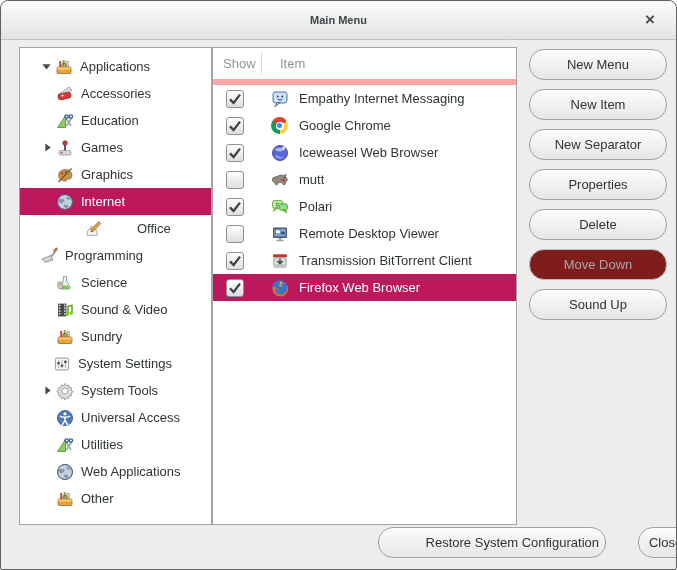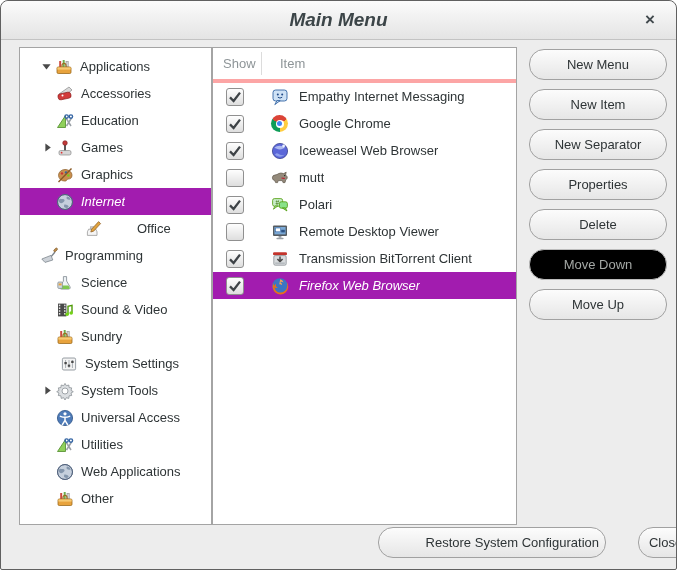--- a/index.html
+++ b/index.html
@@ -1,50 +1,50 @@
 <!DOCTYPE html>
 <html><head>
 <meta charset="utf-8">
 <style>
   html,body{margin:0;padding:0;background:#fff;font-family:"Liberation Sans",sans-serif;}
   .window{position:relative;width:677px;height:570px;box-sizing:border-box;
     background:#ededed;border:1px solid #606060;border-radius:8px 8px 2px 2px;overflow:hidden;}
   .titlebar{position:absolute;left:0;top:0;right:0;height:38px;
     background:linear-gradient(#fbfbfb,#e4e4e4);border-bottom:1px solid #c3c3c3;
     border-radius:7px 7px 0 0;display:flex;align-items:center;justify-content:center;}
-  .title{font-size:19px;font-weight:bold;color:#3c4548;font-style:italic;}
+  .title{font-size:11px;font-weight:bold;color:#3c4548;}
   .close-btn{position:absolute;right:14px;top:7px;width:24px;height:24px;display:flex;
     align-items:center;justify-content:center;font-size:17px;font-weight:bold;color:#41494d;cursor:default;}
   .panel{position:absolute;background:#fff;border:1px solid #a4a4a4;box-sizing:border-box;overflow:hidden;}
   #tree-panel{left:18px;top:46px;width:193px;height:478px;padding-top:5px;}
   #items-panel{left:211px;top:46px;width:305px;height:478px;}
-  .list-header{position:relative;height:31px;border-bottom:4px solid #fca5a5;display:flex;align-items:center;
+  .list-header{position:relative;height:31px;border-bottom:6px solid #fca5a5;display:flex;align-items:center;
     color:#8e9598;font-size:13px;}
   .col-show{padding-left:10px;width:38px;}
   .col-sep{position:absolute;left:48px;top:4px;bottom:4px;width:1px;background:#dcdcdc;}
   .col-item{padding-left:19px;}
   .trow,.irow{height:27px;display:flex;align-items:center;font-size:13px;color:#2e3436;white-space:nowrap;}
-  .trow.sel,.irow.sel{background:#a21caf;font-style:italic;}
+  .trow.sel,.irow.sel{background:#be185d;}
   .trow.sel .lbl,.irow.sel .lbl{color:#fff;}
   .expander{width:13px;height:11px;display:inline-flex;align-items:center;justify-content:center;flex:none;}
   .icon{width:21px;height:21px;display:inline-flex;align-items:center;justify-content:center;flex:none;}
   .icon svg{width:20px;height:20px;display:block;}
   .trow .icon{margin-right:6px;}
   .lbl{overflow:hidden;}
   .irow{padding-left:13px;}
   .irow .cb{margin-right:25px;}
   .irow .icon{margin-right:9px;}
   .cb{width:18px;height:18px;box-sizing:border-box;border:1px solid #909090;border-radius:3px;
     background:linear-gradient(#fefefe,#dedede);display:inline-flex;align-items:center;justify-content:center;flex:none;}
   .cb svg{width:14px;height:14px;}
   .side-buttons{position:absolute;left:528px;top:48px;width:138px;display:flex;flex-direction:column;gap:9px;}
   button.gtk{height:31px;box-sizing:border-box;border:1px solid #a1a1a1;border-radius:15px;
     background:linear-gradient(#fcfcfc,#e6e6e6);font-family:"Liberation Sans",sans-serif;
     font-size:13px;color:#2e3436;}
-  button.gtk:disabled{background:#000000;color:#a4a8a5;border-color:#bcbcbc;}
+  button.gtk:disabled{background:#7f1d1d;color:#a4a8a5;border-color:#bcbcbc;}
   #restore-btn{position:absolute;left:377px;top:526px;width:228px;text-align:right;}
   #close-btn-bottom{position:absolute;left:637px;top:526px;width:55px;}
   .chrome-icon{width:17px;height:17px;border-radius:50%;position:relative;
     background:conic-gradient(from -60deg,#db4437 0 120deg,#ffcd40 120deg 240deg,#0f9d58 240deg 360deg);}
   .chrome-icon .ring{position:absolute;left:4.5px;top:4.5px;width:8px;height:8px;border-radius:50%;background:#fff;}
   .chrome-icon .dot{position:absolute;left:6px;top:6px;width:5px;height:5px;border-radius:50%;background:#4285f4;}
 </style>
 </head>
 <body>
 
@@ -201,21 +201,21 @@
             <rect x="5.2" y="4" width="2" height="6" fill="#cc4a3f"></rect>
             <rect x="8.7" y="3" width="2" height="7" fill="#6fae4e"></rect>
             <rect x="12" y="4.5" width="2.2" height="5.5" fill="#d8d8d8" stroke="#8a8a8a" stroke-width="0.6"></rect>
             <path d="M8 10 v-1.6 a2 2 0 0 1 4 0 V10" fill="none" stroke="#9c6b1e" stroke-width="1.2"></path>
             <rect x="3" y="10" width="14" height="6.5" rx="1.2" fill="#e8a33d" stroke="#9c6b1e" stroke-width="0.8"></rect>
             <rect x="3.4" y="10.4" width="13.2" height="2.2" fill="#f6ca74"></rect>
           </svg>
         </span>
         <span class="lbl">Sundry</span>
       </div>
-      <div class="trow" style="padding-left: 25px;">
+      <div class="trow" style="padding-left: 18px;">
         <span class="expander"></span>
         <span class="icon">
           <svg viewBox="0 0 20 20">
             <rect x="3.4" y="4" width="13.2" height="12" rx="1.4" fill="#f4f4f4" stroke="#7e868e" stroke-width="0.8"></rect>
             <path d="M6.6 6 v8 M10 6 v8 M13.4 6 v8" stroke="#a9afb4" stroke-width="1"></path>
             <rect x="5.4" y="8" width="2.4" height="2.2" fill="#4a4a4a"></rect>
             <rect x="8.8" y="10.6" width="2.4" height="2.2" fill="#4a4a4a"></rect>
             <rect x="12.2" y="6.8" width="2.4" height="2.2" fill="#4a4a4a"></rect>
           </svg>
         </span>
@@ -415,18 +415,18 @@
       </div>
   </div>
 
   <div class="side-buttons" id="side-buttons">
       <button class="gtk">New Menu</button>
       <button class="gtk">New Item</button>
       <button class="gtk">New Separator</button>
       <button class="gtk">Properties</button>
       <button class="gtk">Delete</button>
       <button class="gtk" disabled="">Move Down</button>
-      <button class="gtk">Move Up</button>
+      <button class="gtk">Sound Up</button>
     </div>
 
   <button class="gtk" id="restore-btn">Restore System Configuration</button>
   <button class="gtk" id="close-btn-bottom">Close</button>
 </div>
 
 </body></html>

